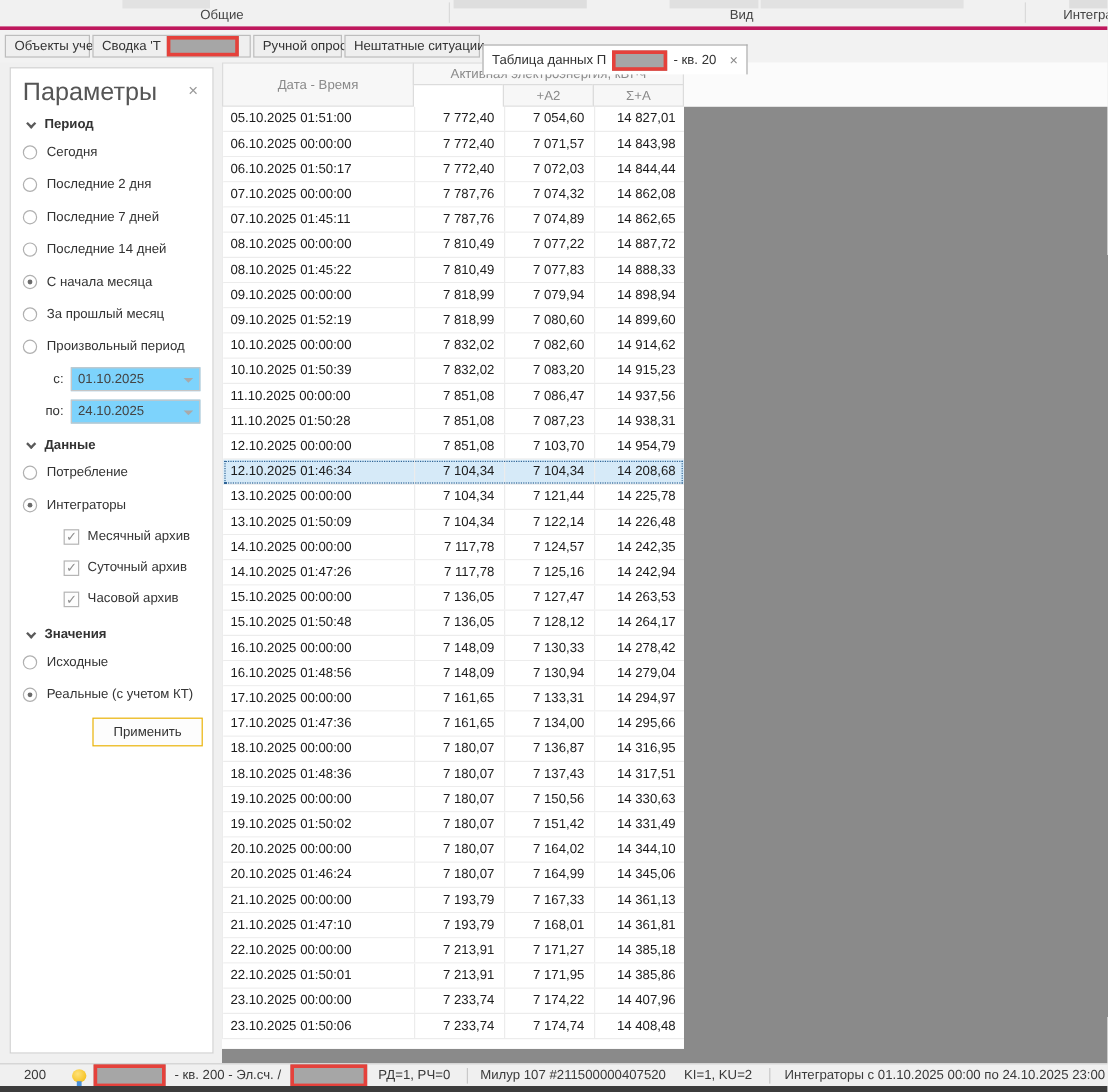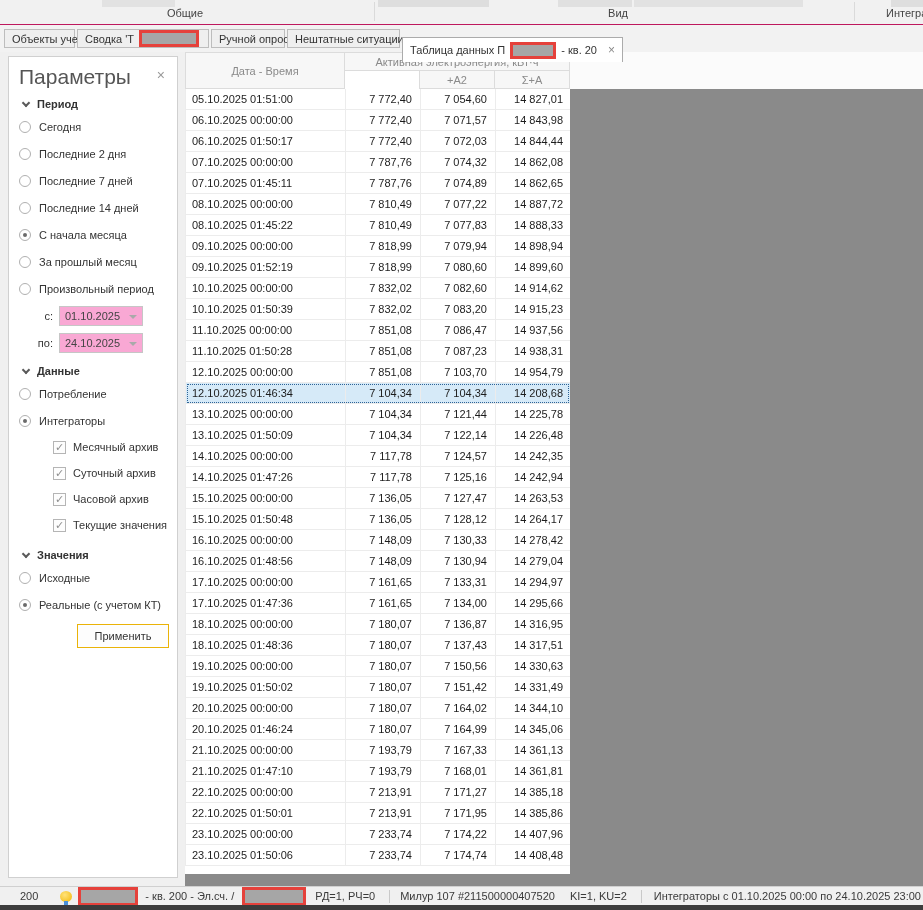--- a/index.html
+++ b/index.html
@@ -4,21 +4,21 @@
 <style>
   * { margin:0; padding:0; box-sizing:border-box; }
   html,body { width:923px; height:910px; }
   body {
     font-family:"Liberation Sans",sans-serif;
     font-size:11px; color:#333;
     background:#f0f0f0; position:relative; overflow:hidden;
   }
   
   .ribbon { position:absolute; left:0; top:0; width:923px; height:25px;
-            background:#f1f1f1; border-bottom:1px solid #be185d; }
+            background:#f1f1f1; border-bottom:3px solid #be185d; }
   .rib-sliver { position:absolute; top:0; height:7px; background:#e2e2e2; }
   .rib-sep { position:absolute; top:2px; bottom:3px; width:1px; background:#dadada; }
   .rib-cap { position:absolute; top:7px; width:80px; text-align:center; color:#444; }
   
   .tabbar { position:absolute; left:0; top:25px; width:923px; height:27px; background:#f2f2f2; }
   .tab { position:absolute; top:4px; height:19px; background:#efefef;
          border:1px solid #bdbdbd; display:flex; align-items:center;
          padding:0 7px; gap:5px; color:#333; white-space:nowrap; overflow:visible; }
   .tab.active { top:12px; height:25px; background:#fff; border-color:#ababab;
                 border-bottom:none; z-index:3; }
@@ -45,21 +45,21 @@
   .radio { width:12px; height:12px; border:1px solid #b0b0b0; border-radius:50%;
            background:#fff; position:relative; flex:none; }
   .radio.sel::after { content:''; position:absolute; left:3px; top:3px; width:4px; height:4px;
                       border-radius:50%; background:#6b6b6b; }
   .checkbox { width:13px; height:13px; border:1px solid #b5b5b5; background:#fdfdfd;
               position:relative; flex:none; }
   .checkbox.checked::after { content:'✓'; position:absolute; left:1px; top:-1px;
                              color:#8f8f8f; font-size:11px; }
   .date-row { display:flex; align-items:center; height:27px; margin-left:22px; }
   .date-label { width:22px; text-align:right; margin-right:6px; color:#333; }
-  .date-box { width:84px; height:20px; border:1px solid #c6c6c6; background:#f9a8d4;
+  .date-box { width:108px; height:20px; border:1px solid #c6c6c6; background:#7dd3fc;
               display:flex; align-items:center; padding:0 5px; color:#444; position:relative; }
   .date-arrow { position:absolute; right:5px; top:8px; width:0; height:0;
                 border-left:4px solid transparent; border-right:4px solid transparent;
                 border-top:4px solid #a9a9a9; }
   .apply-btn { display:block; margin:6px 8px 0 auto; width:92px; height:24px;
                background:#fdfdfd; border:1px solid #eab308; color:#333;
                font-family:inherit; font-size:11px; }
   
   .hdr-strip { position:absolute; left:570px; top:52px; width:353px; height:37px; background:#fbfbfb; }
   .gray-right { position:absolute; left:570px; top:89px; width:353px; height:797px; background:#8a8a8a; }
@@ -202,24 +202,20 @@
         <span>Месячный архив</span>
       </div>
       <div class="chk-row">
         <span class="checkbox checked"></span>
         <span>Суточный архив</span>
       </div>
       <div class="chk-row">
         <span class="checkbox checked"></span>
         <span>Часовой архив</span>
       </div>
-      <div class="chk-row">
-        <span class="checkbox checked"></span>
-        <span>Текущие значения</span>
-      </div>
     </div>
   <div class="sec-hdr mt8">
     <span class="chev"></span>
     <span>Значения</span>
   </div>
   <div>
       <div class="opt-row">
         <span class="radio"></span>
         <span>Исходные</span>
       </div>

